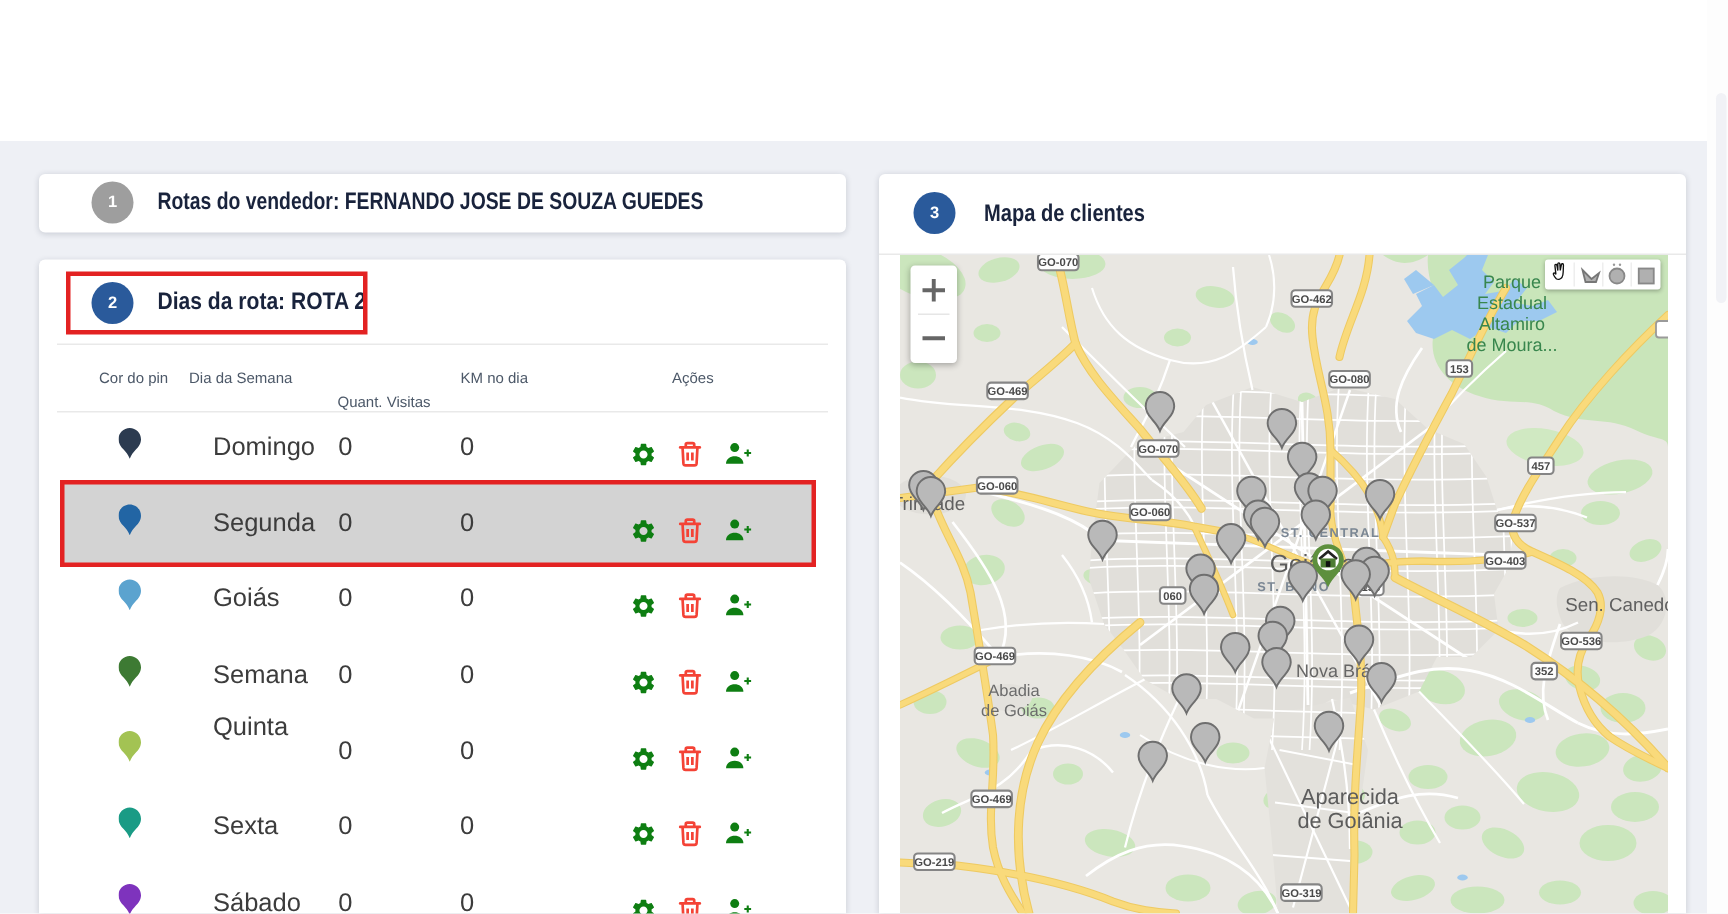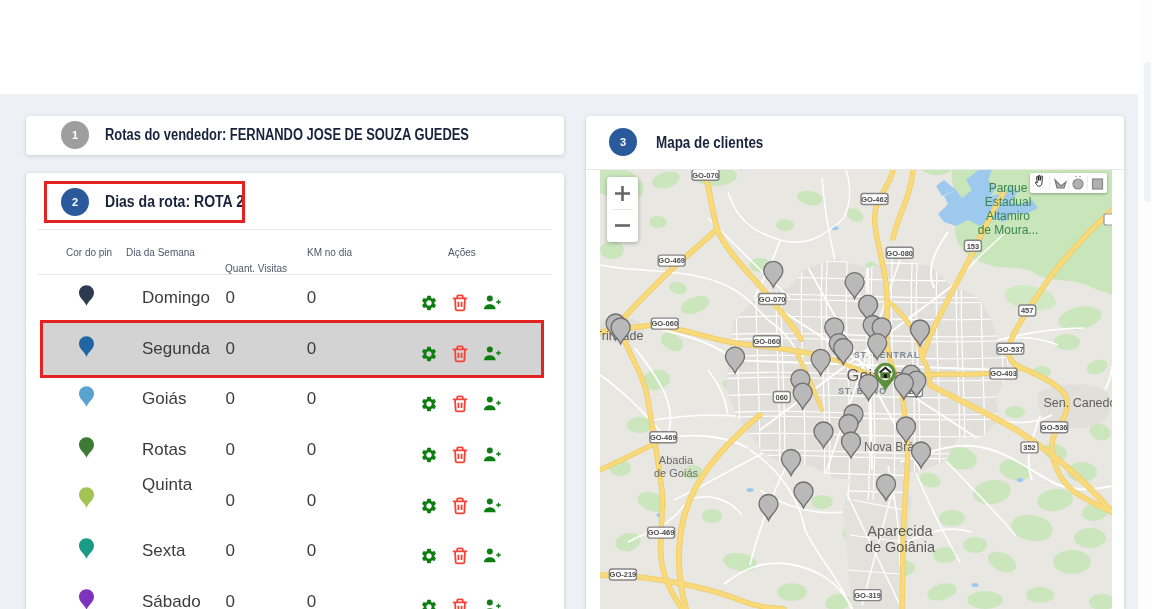--- a/index.html
+++ b/index.html
@@ -113,21 +113,21 @@
     <svg class="icon" style="left:458.1px;top:223.2px" width="17" height="15" viewBox="0 0 17 15">
         <g fill="#0e7e12">
           <circle cx="5.8" cy="3.4" r="3"></circle>
           <path d="M0 14.2 c0-3.3 2.9-5 5.8-5 s5.8 1.7 5.8 5 z"></path>
           <path d="M12.2 6.3 h1.6 v-1.6 h1.4 v1.6 h1.6 v1.4 h-1.6 v1.6 h-1.4 v-1.6 h-1.6 z"></path>
         </g>
       </svg>
     <svg class="icon" style="left:53.2px;top:263.7px" width="15" height="21" viewBox="0 0 15 20.5">
         <path d="M7.5 0C3.36 0 0 3.36 0 7.5c0 2.95 1.6 4.95 3.4 6.95 1.55 1.75 3.1 3.5 4.1 6.05 1-2.55 2.55-4.3 4.1-6.05 1.8-2 3.4-4 3.4-6.95C15 3.36 11.64 0 7.5 0z" fill="#3d7a33"></path>
       </svg>
-    <div class="cell" style="left:116px;top:266.9px;">Rotas</div>
+    <div class="cell" style="left:116px;top:266.9px;">Semana</div>
     <div class="cell" style="left:199.5px;top:266.9px;">0</div>
     <div class="cell" style="left:280.7px;top:266.9px;">0</div>
     <svg class="icon" style="left:394.3px;top:272.9px" width="18" height="18" viewBox="0 0 24 24">
         <path d="M19.14 12.94c.04-.3.06-.61.06-.94 0-.32-.02-.64-.07-.94l2.03-1.58c.18-.14.23-.41.12-.61l-1.92-3.32c-.12-.22-.37-.29-.59-.22l-2.39.96c-.5-.38-1.03-.7-1.62-.94L14.4 2.81c-.04-.24-.24-.41-.48-.41h-3.84c-.24 0-.43.17-.47.41L9.25 5.35c-.59.24-1.13.57-1.62.94l-2.39-.96c-.22-.08-.47 0-.59.22L2.74 8.87c-.12.21-.08.47.12.61l2.03 1.58c-.05.3-.09.63-.09.94s.02.64.07.94l-2.03 1.58c-.18.14-.23.41-.12.61l1.92 3.32c.12.22.37.29.59.22l2.39-.96c.5.38 1.03.7 1.62.94l.36 2.54c.05.24.24.41.48.41h3.84c.24 0 .44-.17.47-.41l.36-2.54c.59-.24 1.13-.56 1.62-.94l2.39.96c.22.08.47 0 .59-.22l1.92-3.32c.12-.22.07-.47-.12-.61l-2.01-1.58zM12 15.6c-1.98 0-3.6-1.62-3.6-3.6s1.62-3.6 3.6-3.6 3.6 1.62 3.6 3.6-1.62 3.6-3.6 3.6z" fill="#0e7e12"></path>
       </svg>
     <svg class="icon" style="left:424.5px;top:272.9px" width="18" height="18" viewBox="0 0 16 16">
         <g fill="none" stroke="#f44336" stroke-width="1.6">
           <path d="M2.2 3.8 H13.8" stroke-linecap="round"></path>
           <path d="M5.5 3.5 V2.2 a0.9 0.9 0 0 1 0.9 -0.9 h3.2 a0.9 0.9 0 0 1 0.9 0.9 V3.5"></path>
           <path d="M3.6 4 l0.5 9.3 a1.3 1.3 0 0 0 1.3 1.2 h5.2 a1.3 1.3 0 0 0 1.3 -1.2 L12.4 4"></path>

